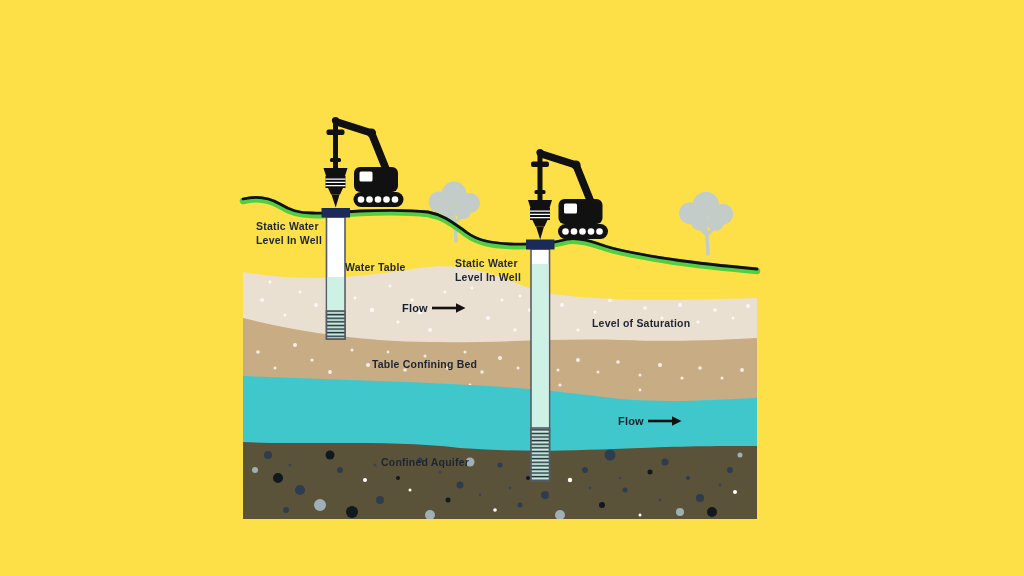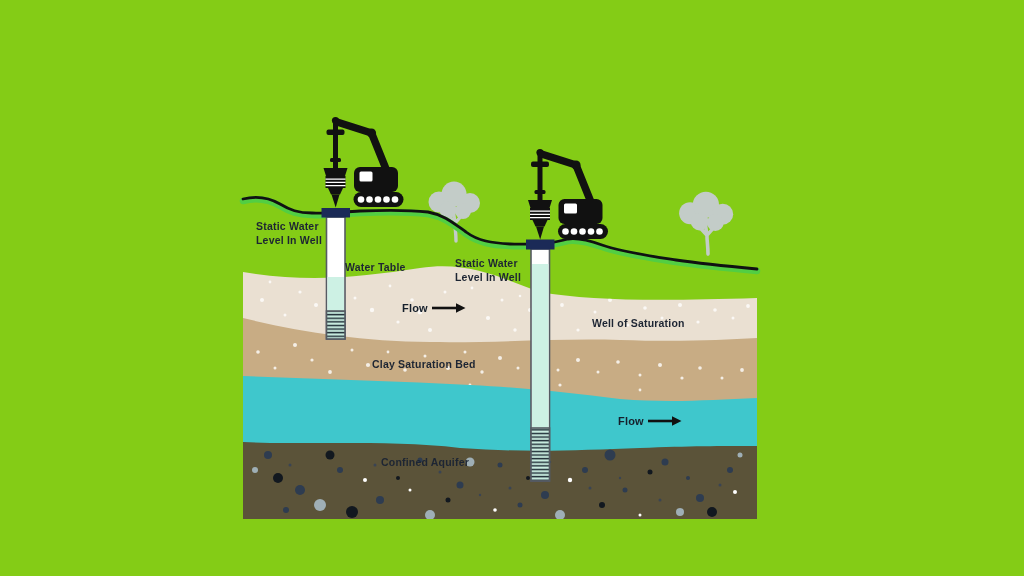--- a/index.html
+++ b/index.html
@@ -1,16 +1,16 @@
 <!DOCTYPE html>
 <html><head>
 <meta charset="utf-8">
 <style>
   html,body{margin:0;padding:0;background:#fff;}
-  #canvas{position:relative;width:1024px;height:576px;background:#84cc16;overflow:hidden;
+  #canvas{position:relative;width:1024px;height:576px;background:#fde047;overflow:hidden;
           font-family:"Liberation Sans",sans-serif;}
   #scene{position:absolute;left:0;top:0;}
   .label{position:absolute;font-weight:bold;font-size:10.5px;line-height:1.32;
          color:#1d2533;letter-spacing:.2px;white-space:pre-line;}
   .label.wrap{width:70px;}
   .flow{position:absolute;display:flex;align-items:center;gap:4px;
         font-weight:bold;font-size:11px;color:#16202c;letter-spacing:.2px;}
   .flow svg{display:block;}
 </style>
 </head>
@@ -240,31 +240,31 @@
     <use href="#rig"></use>
     <use href="#rig" transform="translate(204.5,32)"></use>
   </svg>
 
   <div class="label wrap" style="left:256px;top:220px;">Static Water Level In Well</div>
 
   <div class="label" style="left:345px;top:261px;">Water Table</div>
 
   <div class="label wrap" style="left:455px;top:257px;">Static Water Level In Well</div>
 
-  <div class="label" style="left:592px;top:317px;">Well of Saturation</div>
+  <div class="label" style="left:592px;top:317px;">Level of Saturation</div>
 
   <div class="flow" style="left:402px;top:302px;">
     <span>Flow</span>
     <svg width="34" height="12" viewBox="0 0 34 12">
       <path d="M0,6 H24" stroke="#111111" stroke-width="2.6"></path>
       <polygon points="24,1.2 33.5,6 24,10.8" fill="#111111"></polygon>
     </svg>
   </div>
 
-  <div class="label" style="left:372px;top:358px;">Clay Saturation Bed</div>
+  <div class="label" style="left:372px;top:358px;">Table Confining Bed</div>
 
   <div class="flow" style="left:618px;top:415px;">
     <span>Flow</span>
     <svg width="34" height="12" viewBox="0 0 34 12">
       <path d="M0,6 H24" stroke="#111111" stroke-width="2.6"></path>
       <polygon points="24,1.2 33.5,6 24,10.8" fill="#111111"></polygon>
     </svg>
   </div>
 
   <div class="label" style="left:369px;top:456px;margin-left:12px;">Confined Aquifer</div>

